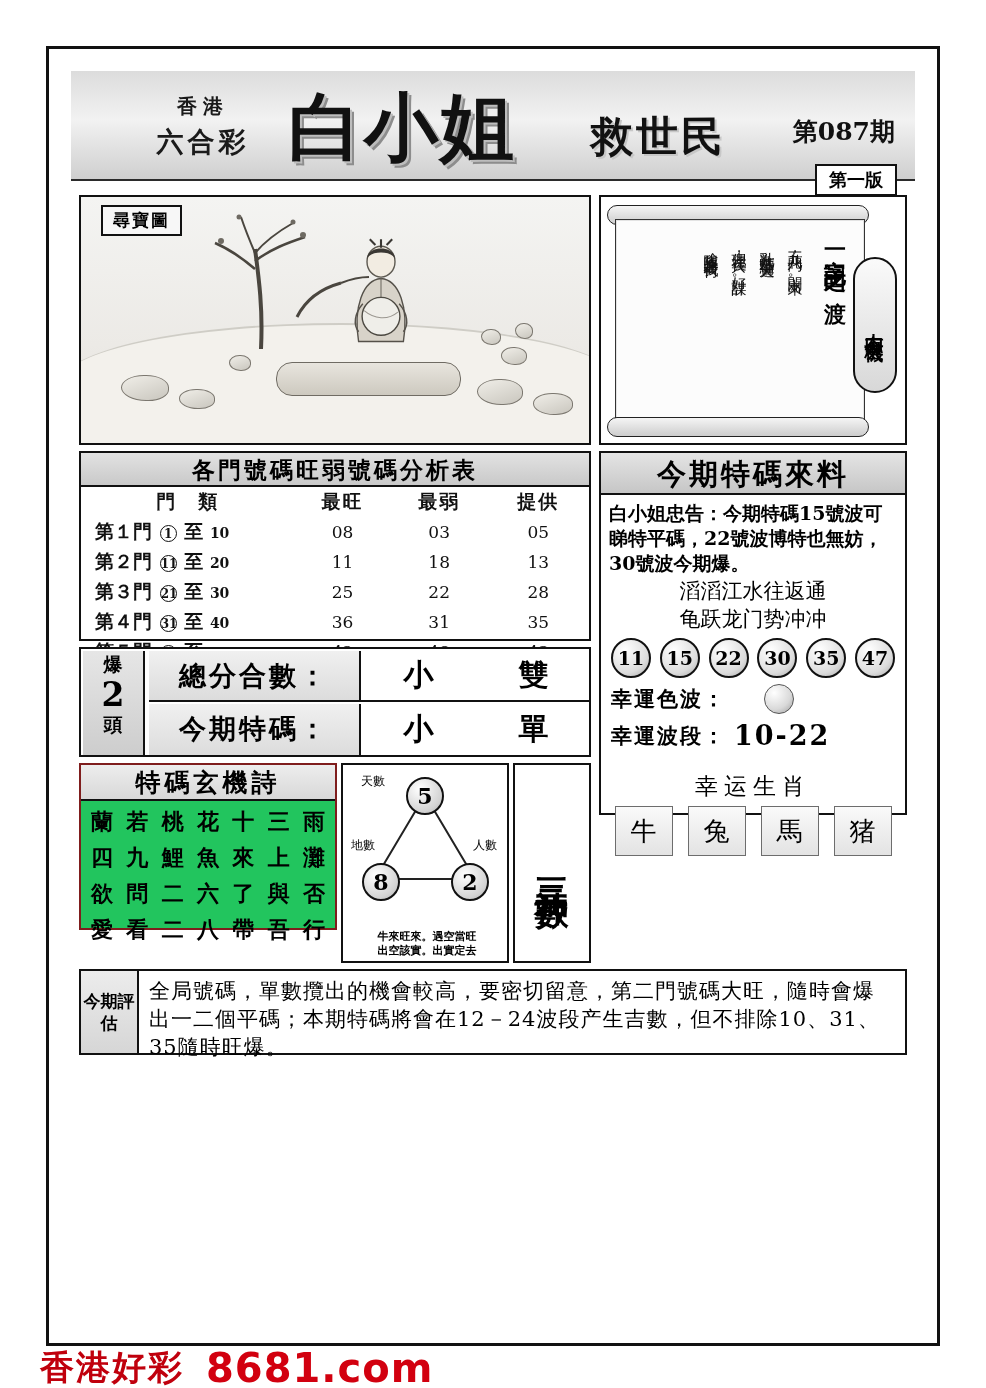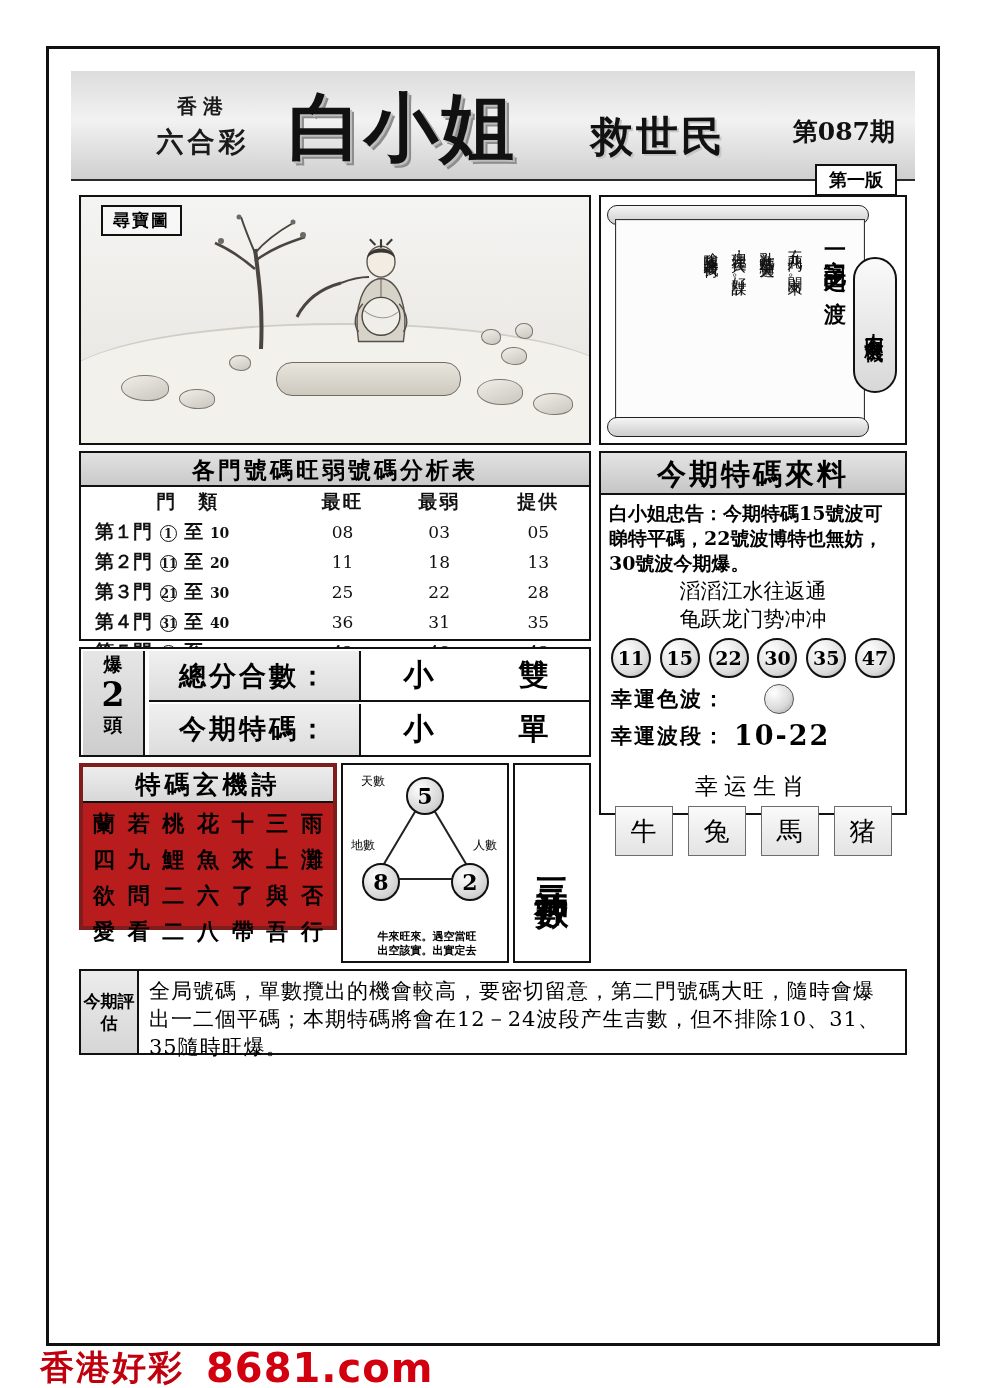--- a/index.html
+++ b/index.html
@@ -217,21 +217,21 @@
     background:linear-gradient(180deg,#f0f0f0,#dcdcdc);
   }
   .mval {
     flex:1; display:flex; justify-content:space-around; align-items:center;
     font-family:"DejaVu Serif","Liberation Serif",serif;
     font-size:30px; font-weight:bold;
   }
   
   .poem-box {
     position:absolute; left:8px; top:692px; width:258px; height:167px;
-    border:4px solid #7f1d1d; background:#b91c1c;
+    border:2px solid #7f1d1d; background:#22c55e;
   }
   .poem-box h3 {
     margin:0; height:36px; line-height:36px; text-align:center;
     font-family:"DejaVu Serif","Liberation Serif",serif;
     font-size:25px; font-weight:bold; letter-spacing:4px;
     border-bottom:2px solid #111;
     background:linear-gradient(180deg,#ededed,#d8d8d8);
   }
   .poem-lines {
     padding:6px 10px 0 10px;

